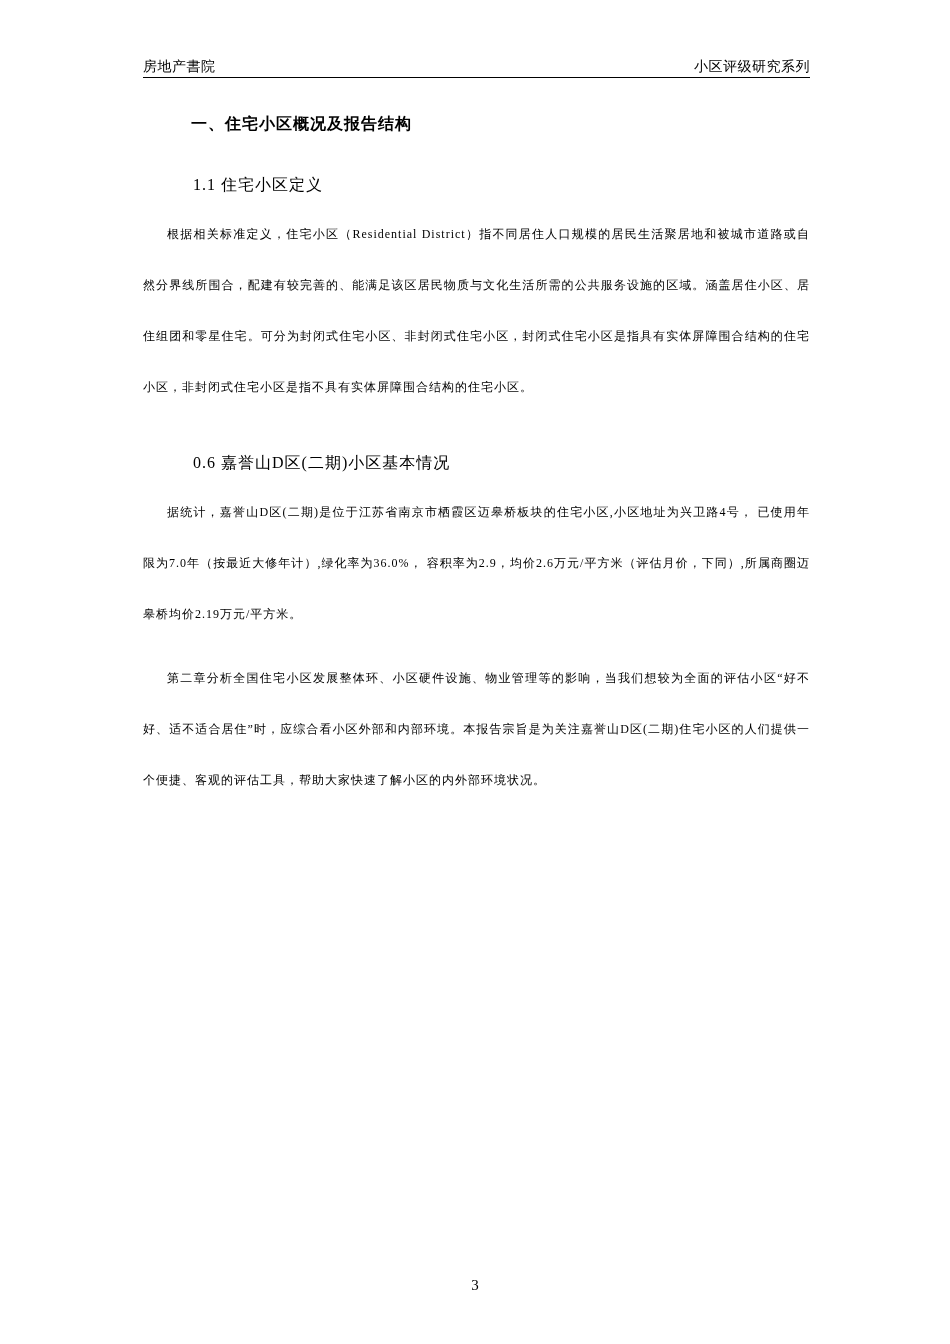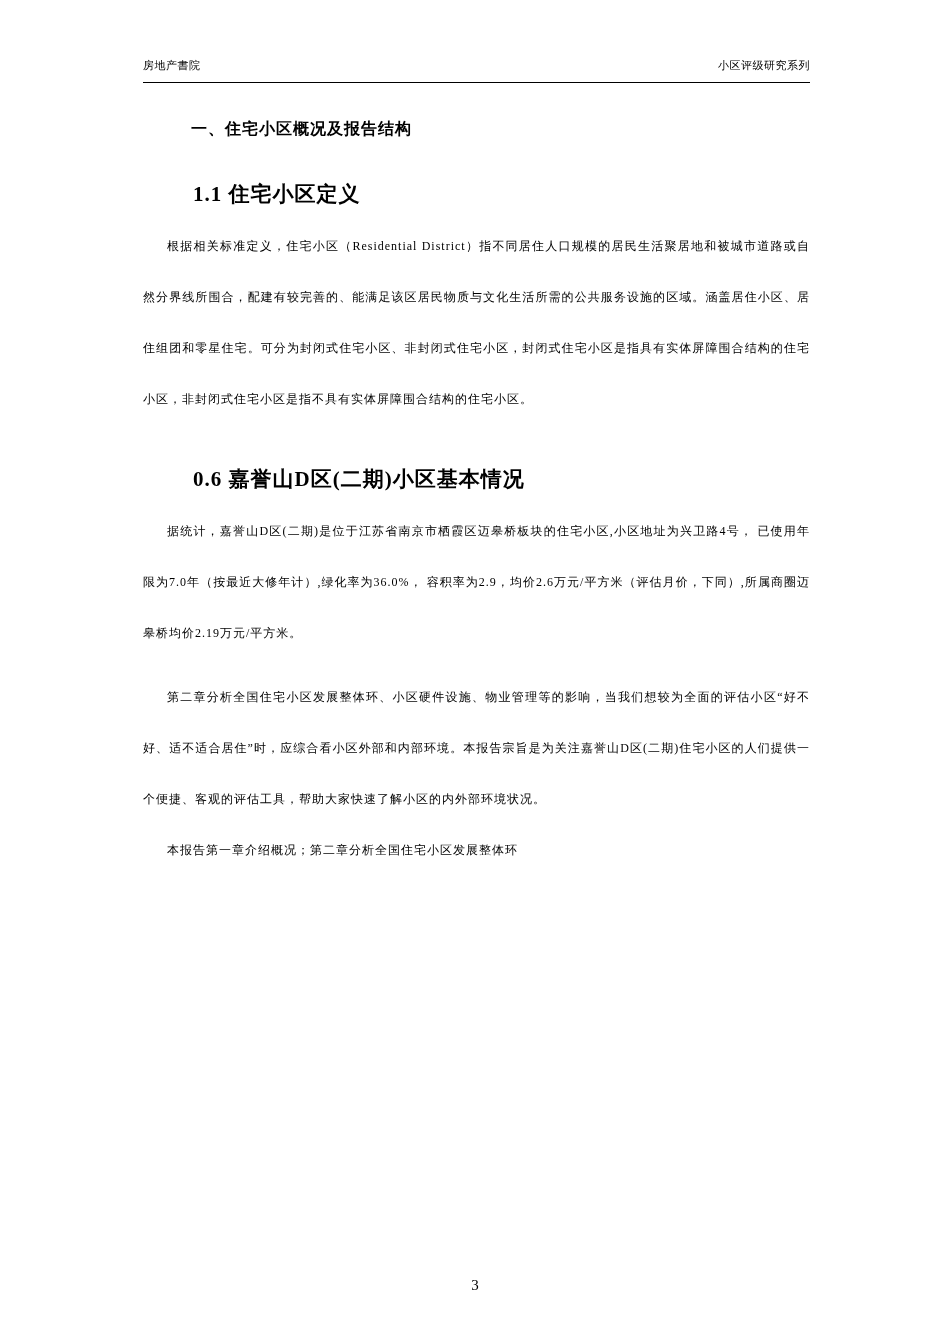--- a/index.html
+++ b/index.html
@@ -18,34 +18,34 @@
   .page {
     position: absolute;
     inset: 0;
     box-sizing: border-box;
     padding: 58px 140px 0 143px;
   }
   .page-header {
     display: flex;
     justify-content: space-between;
     align-items: flex-start;
-    font-size: 11px;
+    font-size: 14px;
     letter-spacing: 0.5px;
-    padding-bottom: 9px;
+    padding-bottom: 1px;
     border-bottom: 1px solid #000000;
   }
   .chapter-title {
     font-size: 16px;
     font-weight: bold;
     letter-spacing: 1px;
     margin: 36px 0 0 48px;
   }
   .section-title {
-    font-size: 21px;
-    font-weight: bold;
+    font-size: 16px;
+    font-weight: normal;
     letter-spacing: 1px;
     margin: 40px 0 0 50px;
   }
   .body-para {
     font-size: 12px;
     line-height: 51px;
     letter-spacing: 1px;
     text-align: justify;
     text-indent: 2em;
     margin: 13px 0 0 0;
@@ -80,21 +80,20 @@
 
     <p class="body-para">根据相关标准定义，住宅小区（Residential District）指不同居住人口规模的居民生活聚居地和被城市道路或自然分界线所围合，配建有较完善的、能满足该区居民物质与文化生活所需的公共服务设施的区域。涵盖居住小区、居住组团和零星住宅。可分为封闭式住宅小区、非封闭式住宅小区，封闭式住宅小区是指具有实体屏障围合结构的住宅小区，非封闭式住宅小区是指不具有实体屏障围合结构的住宅小区。</p>
 
     <h2 class="section-title">0.6 嘉誉山D区(二期)小区基本情况</h2>
 
     <p class="body-para">据统计，嘉誉山D区(二期)是位于江苏省南京市栖霞区迈皋桥板块的住宅小区,小区地址为兴卫路4号， 已使用年限为7.0年（按最近大修年计）,绿化率为36.0%， 容积率为2.9，均价2.6万元/平方米（评估月价，下同）,所属商圈迈皋桥均价2.19万元/平方米。</p>
 
 
     <p class="body-para">第二章分析全国住宅小区发展整体环、小区硬件设施、物业管理等的影响，当我们想较为全面的评估小区“好不好、适不适合居住”时，应综合看小区外部和内部环境。本报告宗旨是为关注嘉誉山D区(二期)住宅小区的人们提供一个便捷、客观的评估工具，帮助大家快速了解小区的内外部环境状况。</p>
 
-    <p class="body-para continuation">本报告第一章介绍概况；第二章分析全国住宅小区发展整体环</p>
 
   </main>
 
   <footer class="page-footer">
     <span>3</span>
   </footer>
 
 </div>
 
 </body></html>

